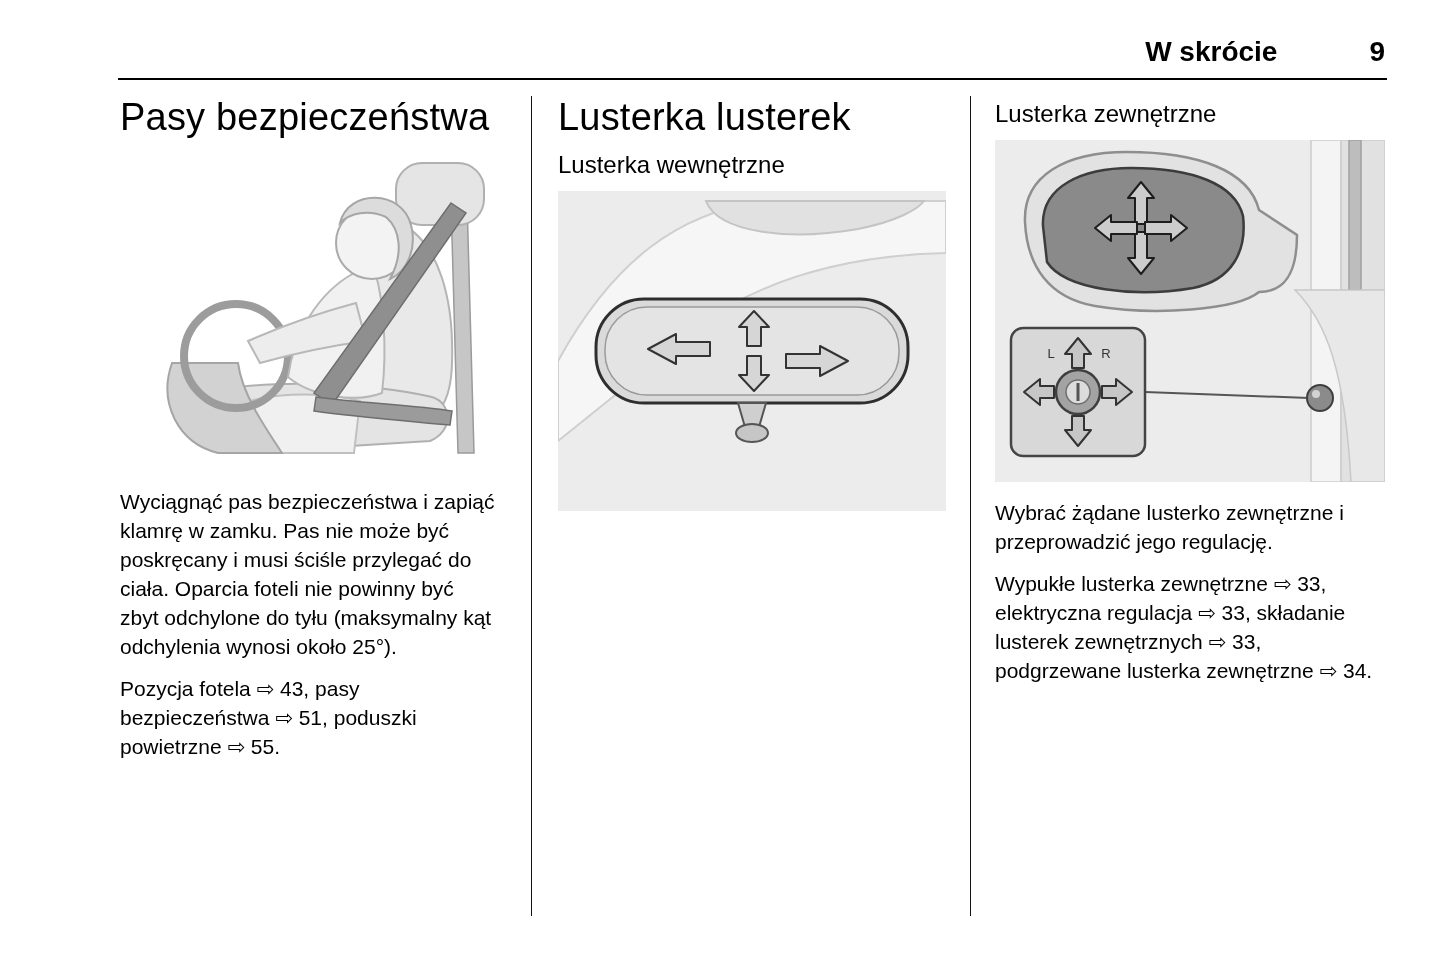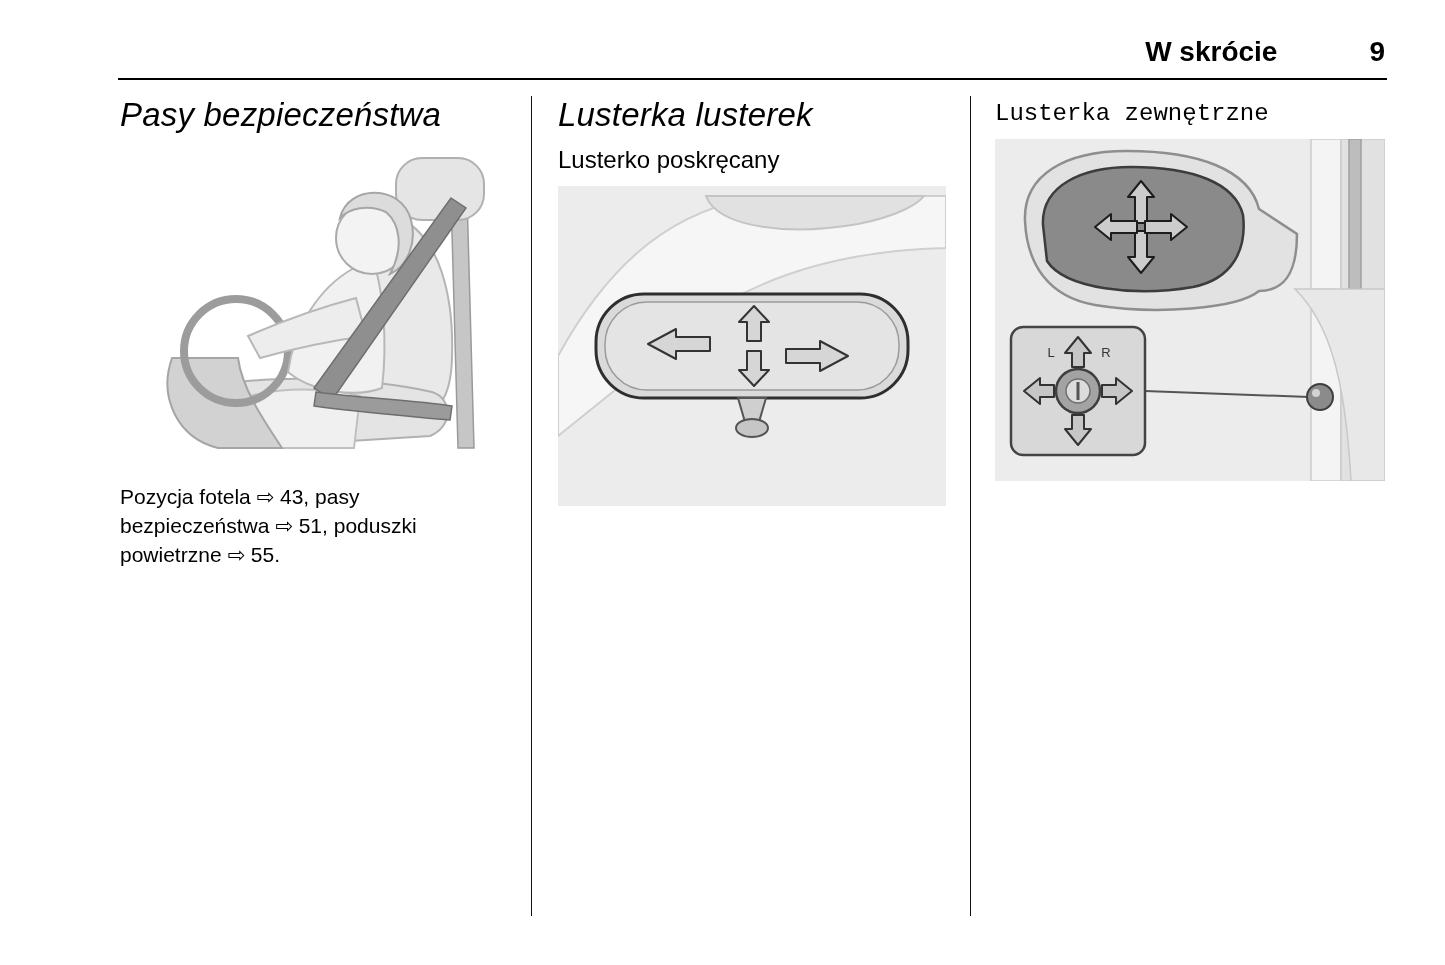--- a/index.html
+++ b/index.html
@@ -24,23 +24,23 @@
 
   .col { position:absolute; }
   .col1 { left:120px; top:96px;  width:375px; }
   .col2 { left:558px; top:96px;  width:390px; }
   .col3 { left:995px; top:96px;  width:392px; }
 
   .vsep { position:absolute; top:96px; height:820px; width:1px; background:#111; }
   .sep1 { left:531px; }
   .sep2 { left:970px; }
 
-  h1.section   { font-size:33px; font-weight:400; margin:0 0 6px 0; letter-spacing:.2px;font-style:italic; }
+  h1.section   { font-size:38px; font-weight:400; margin:0 0 6px 0; letter-spacing:.2px; }
   h2.subsection{ font-size:24px; font-weight:400; margin:12px 0 8px 0; }
-  .col3 h2.subsection { margin-top:4px;font-family:Liberation Mono, monospace; }
+  .col3 h2.subsection { margin-top:4px; }
 
   figure { margin:12px 0 16px 0; line-height:0; }
   p.body { font-size:21px; line-height:29px; margin:0 0 13px 0; }
 </style>
 </head>
 <body>
 
 <div class="page">
 
   <div class="hdr">
@@ -80,26 +80,27 @@
         <circle cx="252" cy="92" r="36" fill="#f3f3f3" stroke="#aaaaaa" stroke-width="2"></circle>
 
         <path d="M220,72 C228,38 282,38 291,74 C297,96 288,120 270,128 C284,102 280,78 266,66 C248,58 230,62 220,72 Z" fill="#dcdcdc" stroke="#a6a6a6" stroke-width="2"></path>
 
         <path d="M331,52 L346,62 L212,254 L194,242 Z" fill="#8f8f8f" stroke="#6e6e6e" stroke-width="1.5"></path>
 
         <path d="M196,246 C240,252 292,254 332,260 L330,274 C288,270 236,266 194,260 Z" fill="#9b9b9b" stroke="#6e6e6e" stroke-width="1.5"></path>
       </svg>
     </figure>
 
+    <p class="body">Wyciągnąć pas bezpieczeństwa i zapiąć klamrę w zamku. Pas nie może być poskręcany i musi ściśle przylegać do ciała. Oparcia foteli nie powinny być zbyt odchylone do tyłu (maksymalny kąt odchylenia wynosi około 25°).</p>
     <p class="body">Pozycja fotela ⇨ 43, pasy bezpieczeństwa ⇨ 51, poduszki powietrzne ⇨ 55.</p>
   </section>
 
   <section class="col col2">
     <h1 class="section">Lusterka lusterek</h1>
-    <h2 class="subsection">Lusterko poskręcany</h2>
+    <h2 class="subsection">Lusterka wewnętrzne</h2>
 
     <figure>
       <svg width="388" height="320" viewBox="0 0 388 320">
         <rect width="388" height="320" fill="#ececec"></rect>
 
         <path d="M0,170 C55,70 120,22 205,10 L388,10 L388,62 C300,64 180,84 92,176 L0,250 Z" fill="#f6f6f6" stroke="#cfcfcf" stroke-width="2"></path>
         <path d="M148,10 C160,42 232,50 300,38 C340,30 360,18 366,10 Z" fill="#e1e1e1" stroke="#c4c4c4" stroke-width="2"></path>
 
         <rect x="38" y="108" width="312" height="104" rx="48" fill="#dadada" stroke="#2e2e2e" stroke-width="3"></rect>
         <rect x="47" y="116" width="294" height="88" rx="42" fill="#e4e4e4" stroke="#9a9a9a" stroke-width="1.5"></rect>
@@ -155,15 +156,17 @@
           </g>
           <circle cx="83" cy="252" r="22" fill="#a3a3a3" stroke="#3f3f3f" stroke-width="2.5"></circle>
           <circle cx="83" cy="252" r="12" fill="#dcdcdc" stroke="#6f6f6f" stroke-width="1.5"></circle>
           <line x1="83" y1="243" x2="83" y2="261" stroke="#555" stroke-width="3"></line>
           <text x="56" y="218" font-size="13" fill="#333" text-anchor="middle">L</text>
           <text x="111" y="218" font-size="13" fill="#333" text-anchor="middle">R</text>
         </g>
       </svg>
     </figure>
 
+    <p class="body">Wybrać żądane lusterko zewnętrzne i przeprowadzić jego regulację.</p>
+    <p class="body">Wypukłe lusterka zewnętrzne ⇨ 33, elektryczna regulacja ⇨ 33, składanie lusterek zewnętrznych ⇨ 33, podgrzewane lusterka zewnętrzne ⇨ 34.</p>
   </section>
 
 </div>
 
 </body></html>

